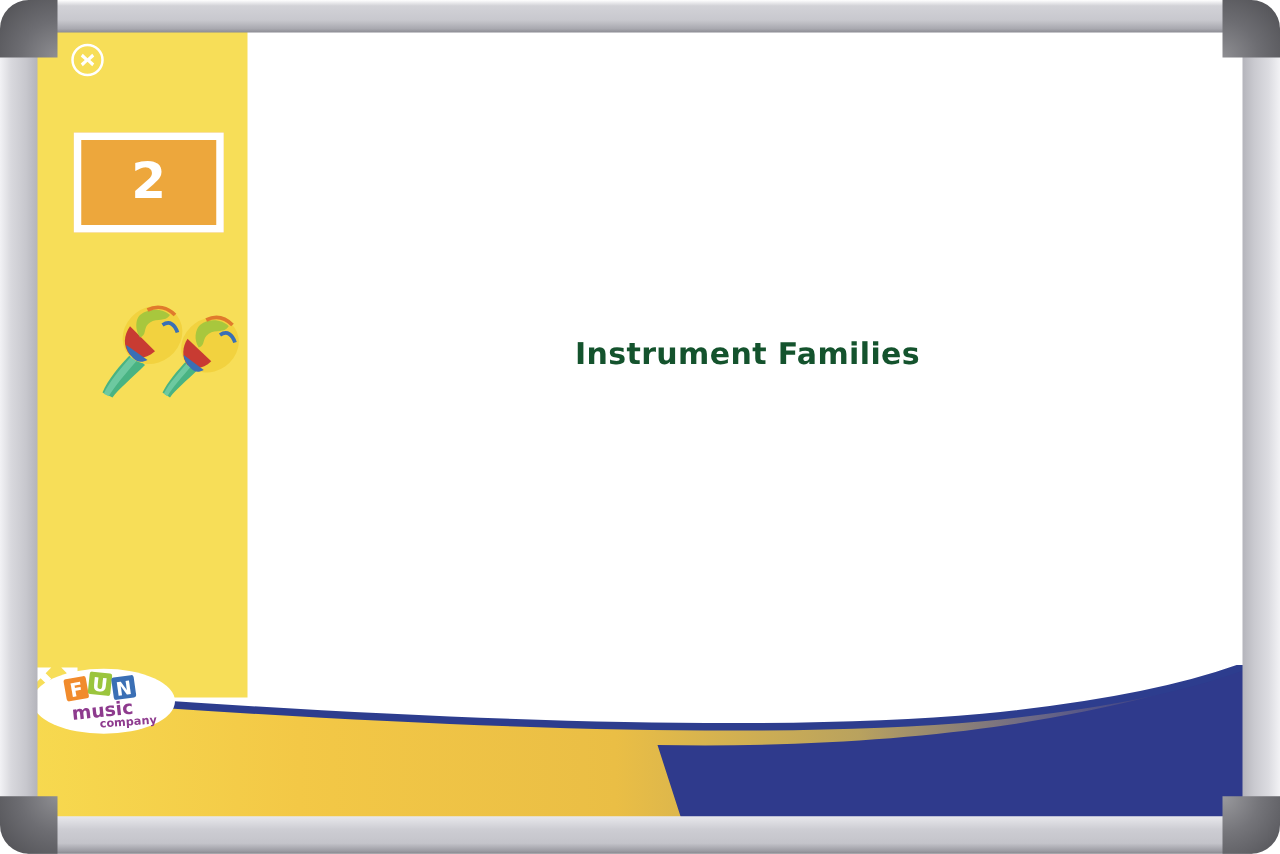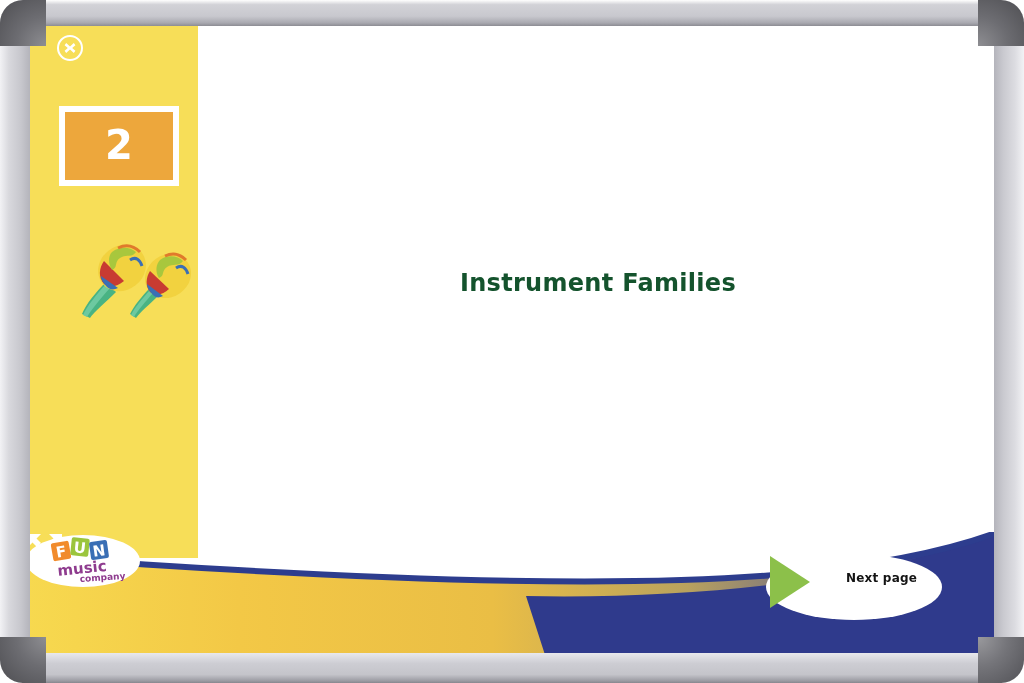--- a/index.html
+++ b/index.html
@@ -154,27 +154,20 @@
 
         <path d="M0 26 C240 44 560 62 760 44 C860 34 930 18 972 2 L972 126 L0 126 Z" fill="url(#bandGrad)"></path>
 
         <path d="M300 36 C520 58 700 56 820 36 C900 22 945 8 972 0 L972 126 L700 126 C800 108 860 72 900 48 C820 66 640 76 470 62 C400 56 340 46 300 36 Z" fill="#2f3a8c" opacity="0.0"></path>
 
         <path d="M972 0 C930 18 860 36 780 48 C700 60 600 66 500 64 L520 126 L972 126 Z" fill="#2f3a8c"></path>
 
         <path d="M0 24 C240 42 560 60 760 42 C862 32 930 16 972 0" stroke="#2d3d8e" stroke-width="6" fill="none" stroke-linecap="round"></path>
       </svg>
 
-      <div id="next-page" data-interactable="true">
-        <div id="next-ellipse" data-interactable="false"></div>
-        <div id="next-label" data-interactable="false">Next page</div>
-        <svg id="next-arrow" width="48" height="56" viewBox="0 0 48 56" data-interactable="false">
-          <path d="M4 2 L44 28 L4 54 Z" fill="#8cc04a"></path>
-        </svg>
-      </div>
 
       <svg id="fullscreen-btn" viewBox="0 0 38 38" data-interactable="true">
         <path d="M2 2 L15 2 L10.5 6.5 L15 11 L11 15 L6.5 10.5 L2 15 Z" fill="#ffffff"></path>
         <path d="M36 2 L36 15 L31.5 10.5 L27 15 L23 11 L27.5 6.5 L23 2 Z" fill="#ffffff"></path>
         <path d="M2 36 L2 23 L6.5 27.5 L11 23 L15 27 L10.5 31.5 L15 36 Z" fill="#ffffff"></path>
         <path d="M36 36 L23 36 L27.5 31.5 L23 27 L27 23 L31.5 27.5 L36 23 Z" fill="#ffffff"></path>
       </svg>
 
       <svg id="logo" viewBox="0 0 114 58" data-interactable="false">
         <ellipse cx="57" cy="29" rx="57" ry="26" fill="#ffffff"></ellipse>

